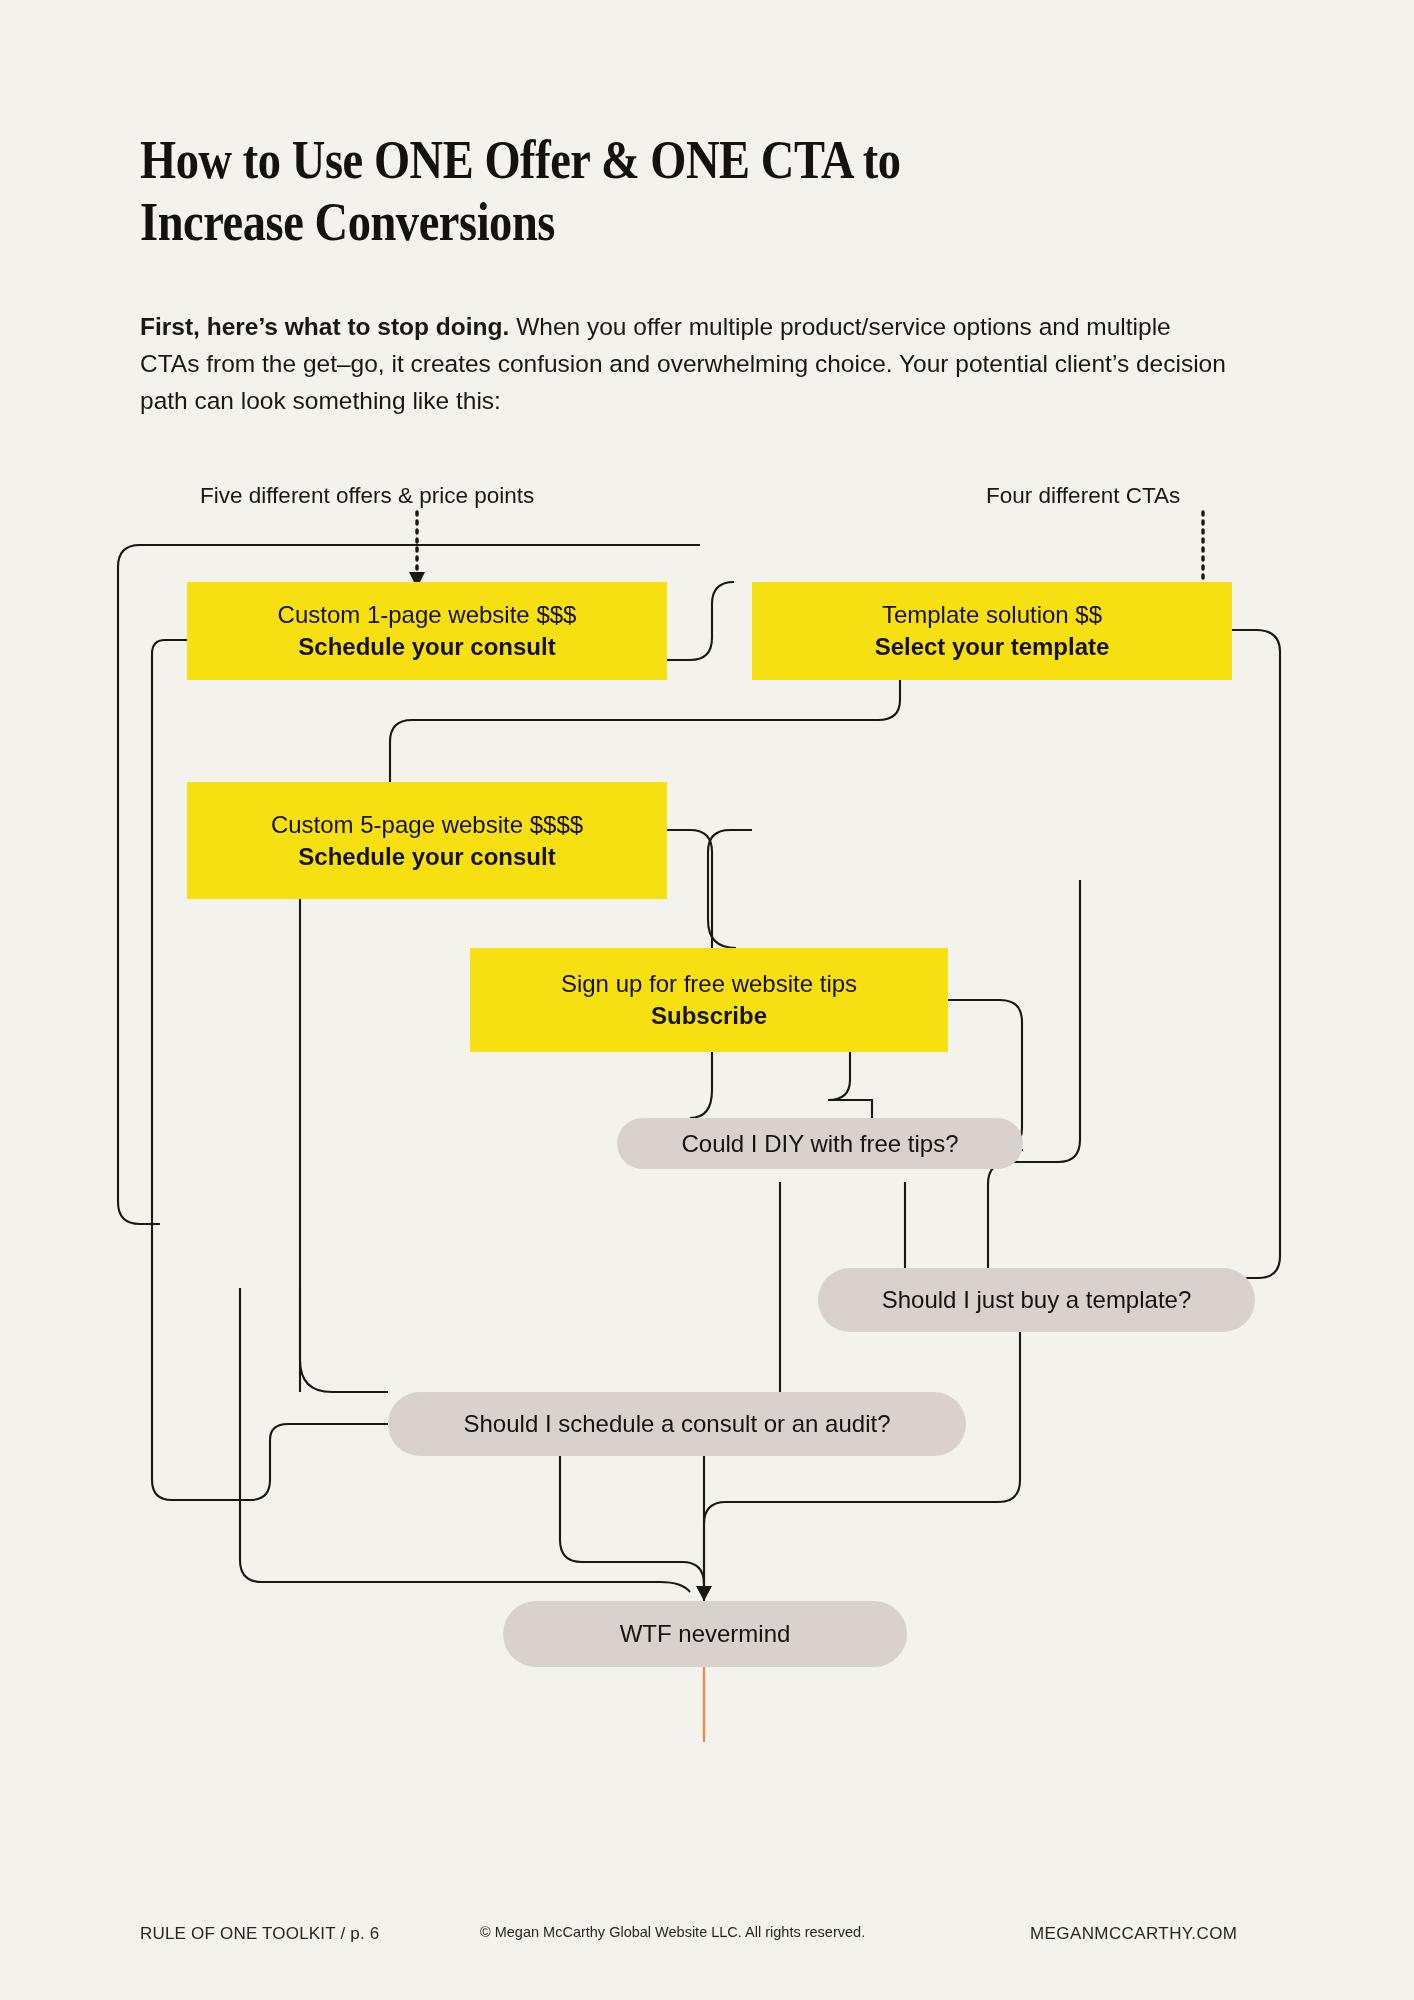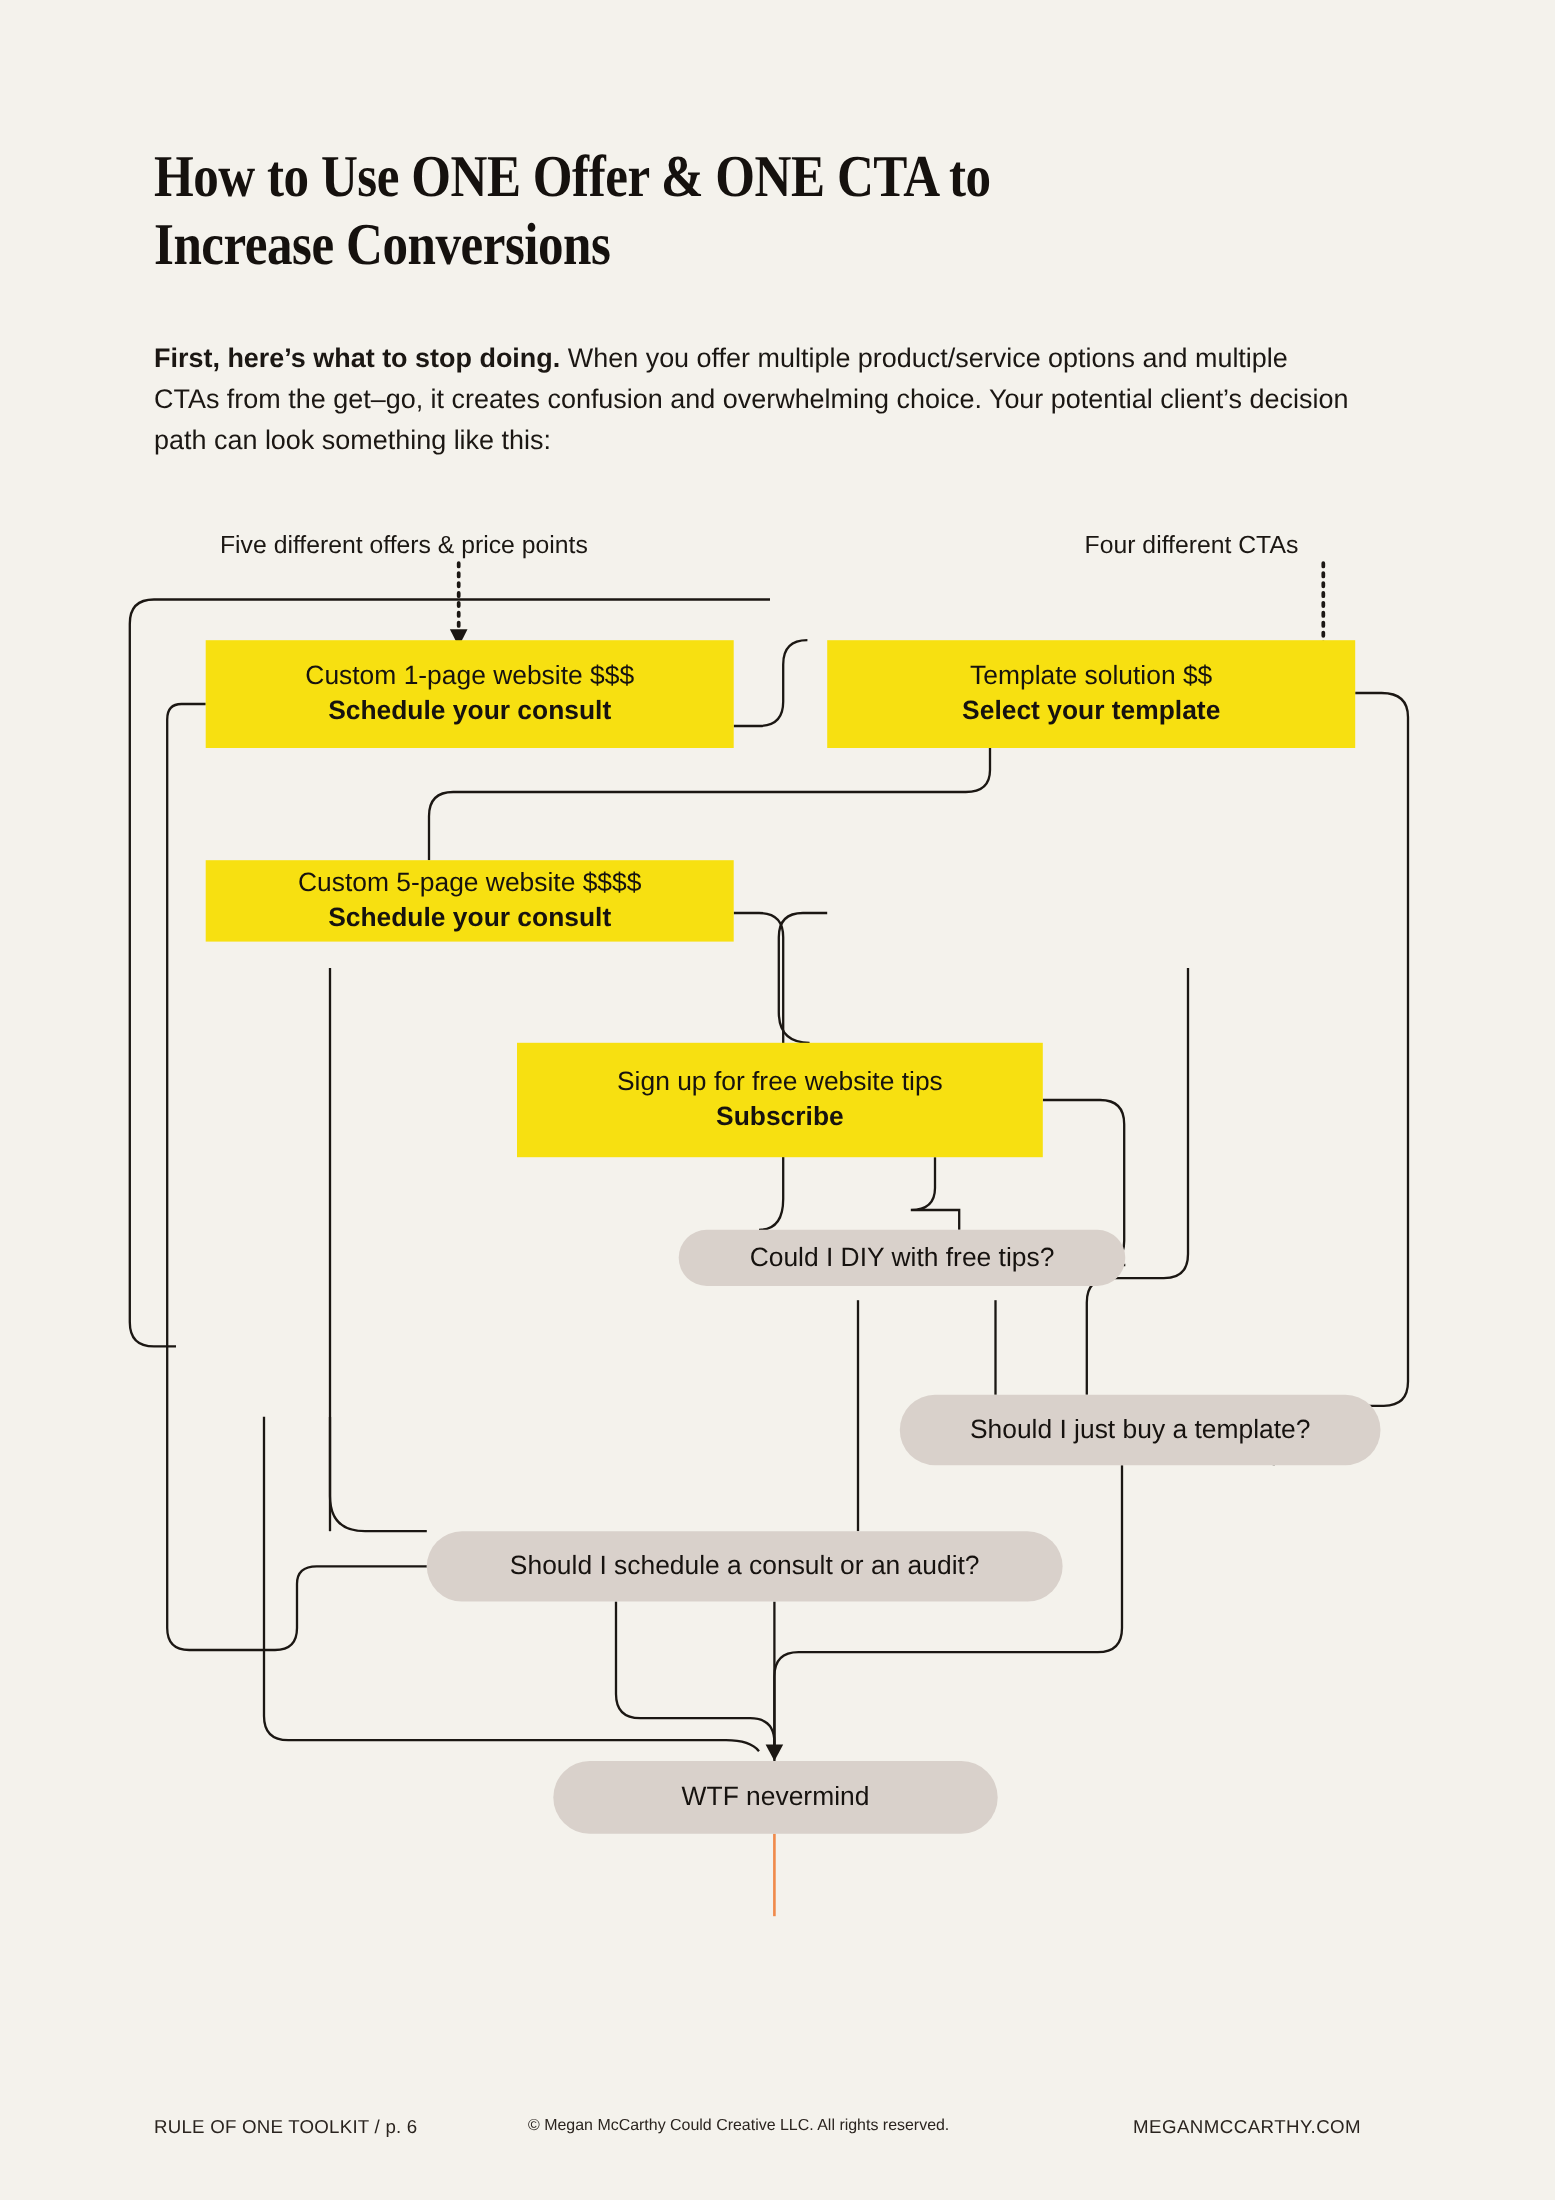--- a/index.html
+++ b/index.html
@@ -52,21 +52,21 @@
     position:absolute;background:#f7e011;
     display:flex;flex-direction:column;align-items:center;justify-content:center;
     text-align:center;color:#16120f;
     box-sizing:border-box;
   }
   .ybox .l1{font-size:24px;line-height:1.32;}
   .ybox .l2{font-size:24px;font-weight:700;line-height:1.32;}
 
   #box-1page{left:187px;top:582px;width:480px;height:98px;}
   #box-template{left:752px;top:582px;width:480px;height:98px;}
-  #box-5page{left:187px;top:782px;width:480px;height:74px;}
+  #box-5page{left:187px;top:782px;width:480px;height:117px;}
   #box-audit{left:752px;top:782px;width:480px;height:98px;}
   #box-subscribe{left:470px;top:948px;width:478px;height:104px;}
 
   
   .pill{
     position:absolute;background:#d9d1cb;border-radius:999px;
     display:flex;align-items:center;justify-content:center;
     font-size:24px;color:#16120f;white-space:nowrap;
     box-sizing:border-box;
   }
@@ -175,16 +175,16 @@
     <div class="l2">Subscribe</div>
   </div>
 
   <div class="pill" id="pill-diy">Could I DIY with free tips?</div>
   <div class="pill" id="pill-template">Should I just buy a template?</div>
   <div class="pill" id="pill-consult">Should I schedule a consult or an audit?</div>
   <div class="pill" id="pill-wtf">WTF nevermind</div>
 
 
   <div class="footer" id="footer-left">RULE OF ONE TOOLKIT / p. 6</div>
-  <div class="footer" id="footer-center">© Megan McCarthy Could Creative LLC. All rights reserved.</div>
+  <div class="footer" id="footer-center">© Megan McCarthy Global Website LLC. All rights reserved.</div>
   <div class="footer" id="footer-right">MEGANMCCARTHY.COM</div>
 
 </div>
 
 </body></html>

